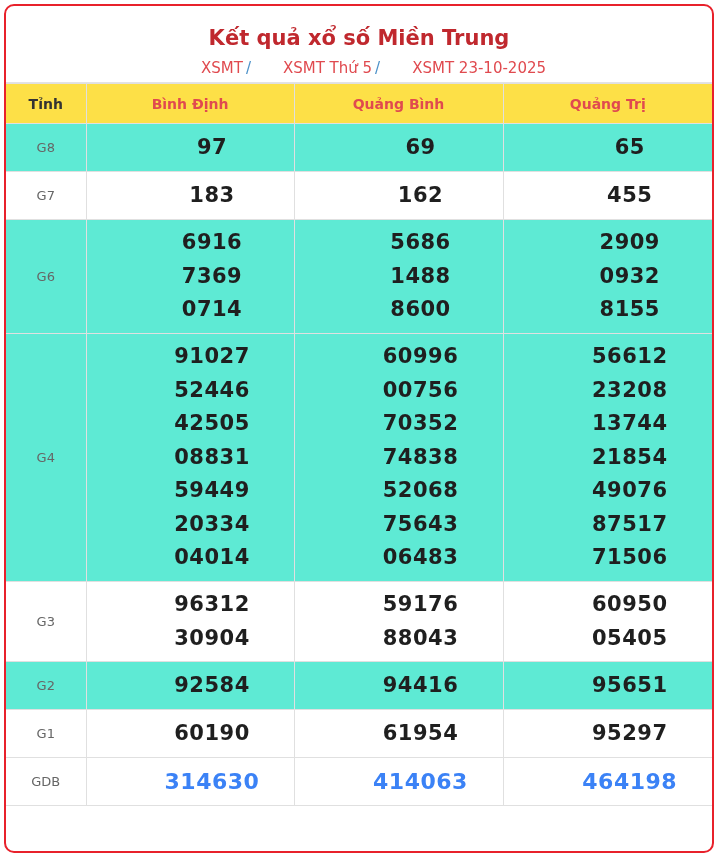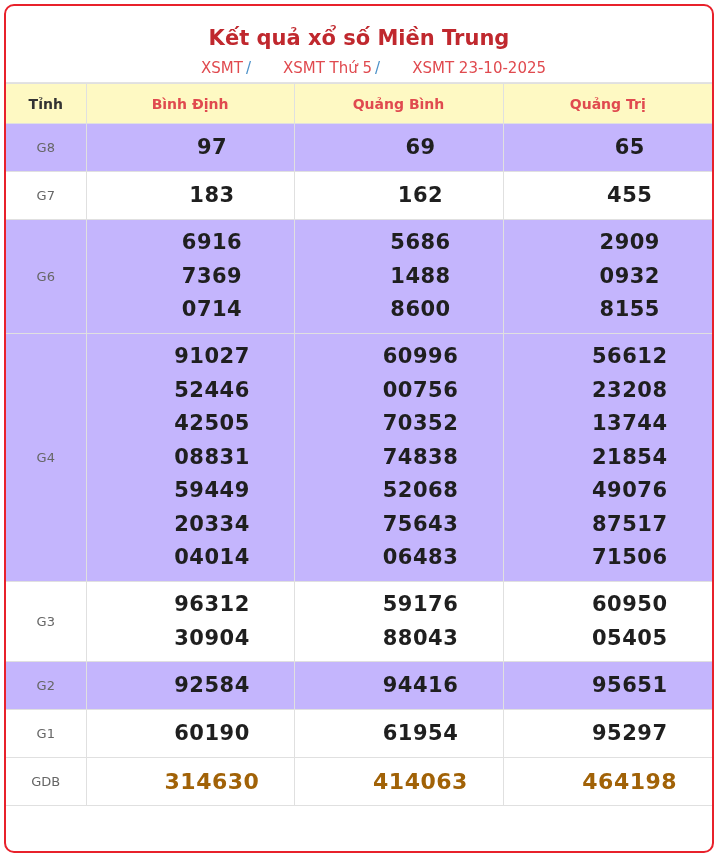--- a/index.html
+++ b/index.html
@@ -10,26 +10,26 @@
   }
   .title-area { height: 76px; text-align: center; border-bottom: 1px solid #e3e3e3; }
   .title { margin: 0; padding-top: 18px; font-size: 21px; font-weight: bold; color: #c0282e; line-height: 28px; }
   .breadcrumb { margin-top: 6px; font-size: 15px; line-height: 20px; color: #e04a4f; }
   .breadcrumb a { color: #e04a4f; text-decoration: none; margin-left: 29px; }
   .breadcrumb .sep { color: #4a90c8; margin: 0 3px; }
   table { border-collapse: collapse; width: 100%; table-layout: fixed; }
   th, td { border: 1px solid #e0e0e0; text-align: center; padding: 0; }
   tr > :first-child { border-left: none; }
   tr > :last-child { border-right: none; }
-  thead th { height: 39px; background: #fef9c3; font-size: 14px; font-weight: bold; color: #e04a4f; }
+  thead th { height: 39px; background: #fde047; font-size: 14px; font-weight: bold; color: #e04a4f; }
   thead th.col-label { color: #333; }
   tbody td.label { font-size: 13px; color: #666; }
-  tbody tr.alt td { background: #c4b5fd; }
+  tbody tr.alt td { background: #5eead4; }
   .num { font-size: 21px; font-weight: bold; color: #1f1f1f; line-height: 33.5px; letter-spacing: 0.5px; margin-left: 44px; }
-  .num.special { color: #a16207; font-size: 22px; }
+  .num.special { color: #3b82f6; font-size: 22px; }
   tr.r1 td { height: 47px; }
   tr.r3 td { height: 113px; }
   tr.r7 td { height: 247px; }
   tr.r2 td { height: 79px; }
 </style>
 </head>
 <body>
 
 <div class="card">
   <div class="title-area">

